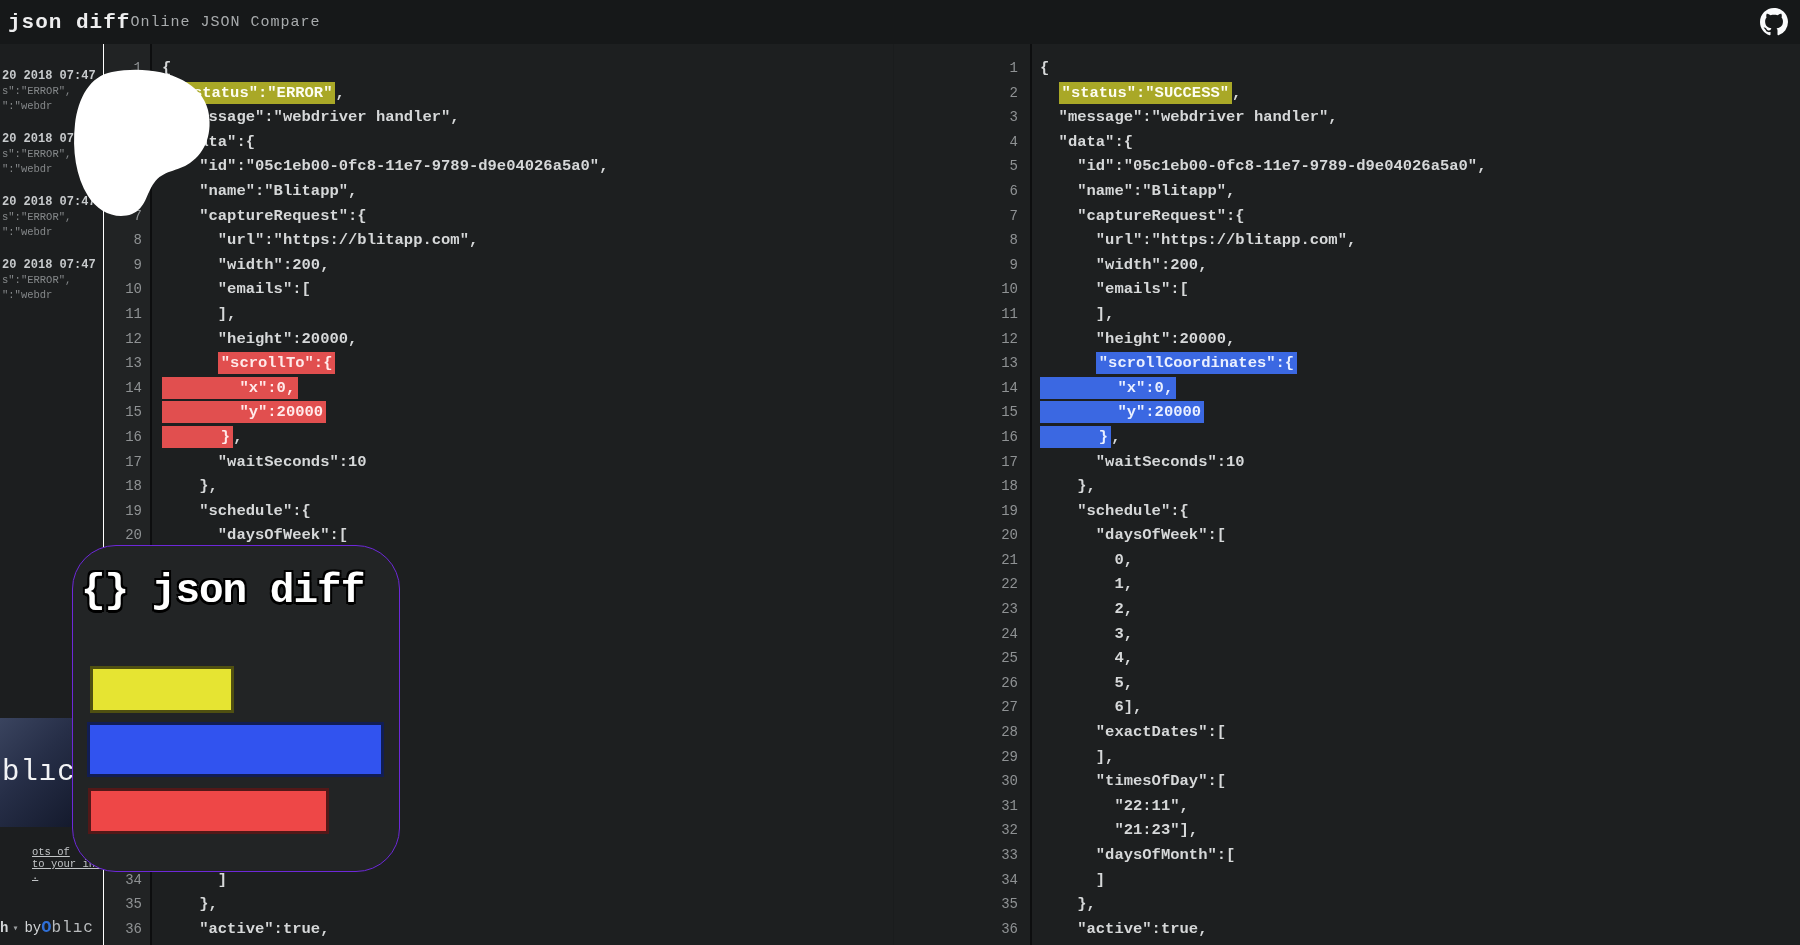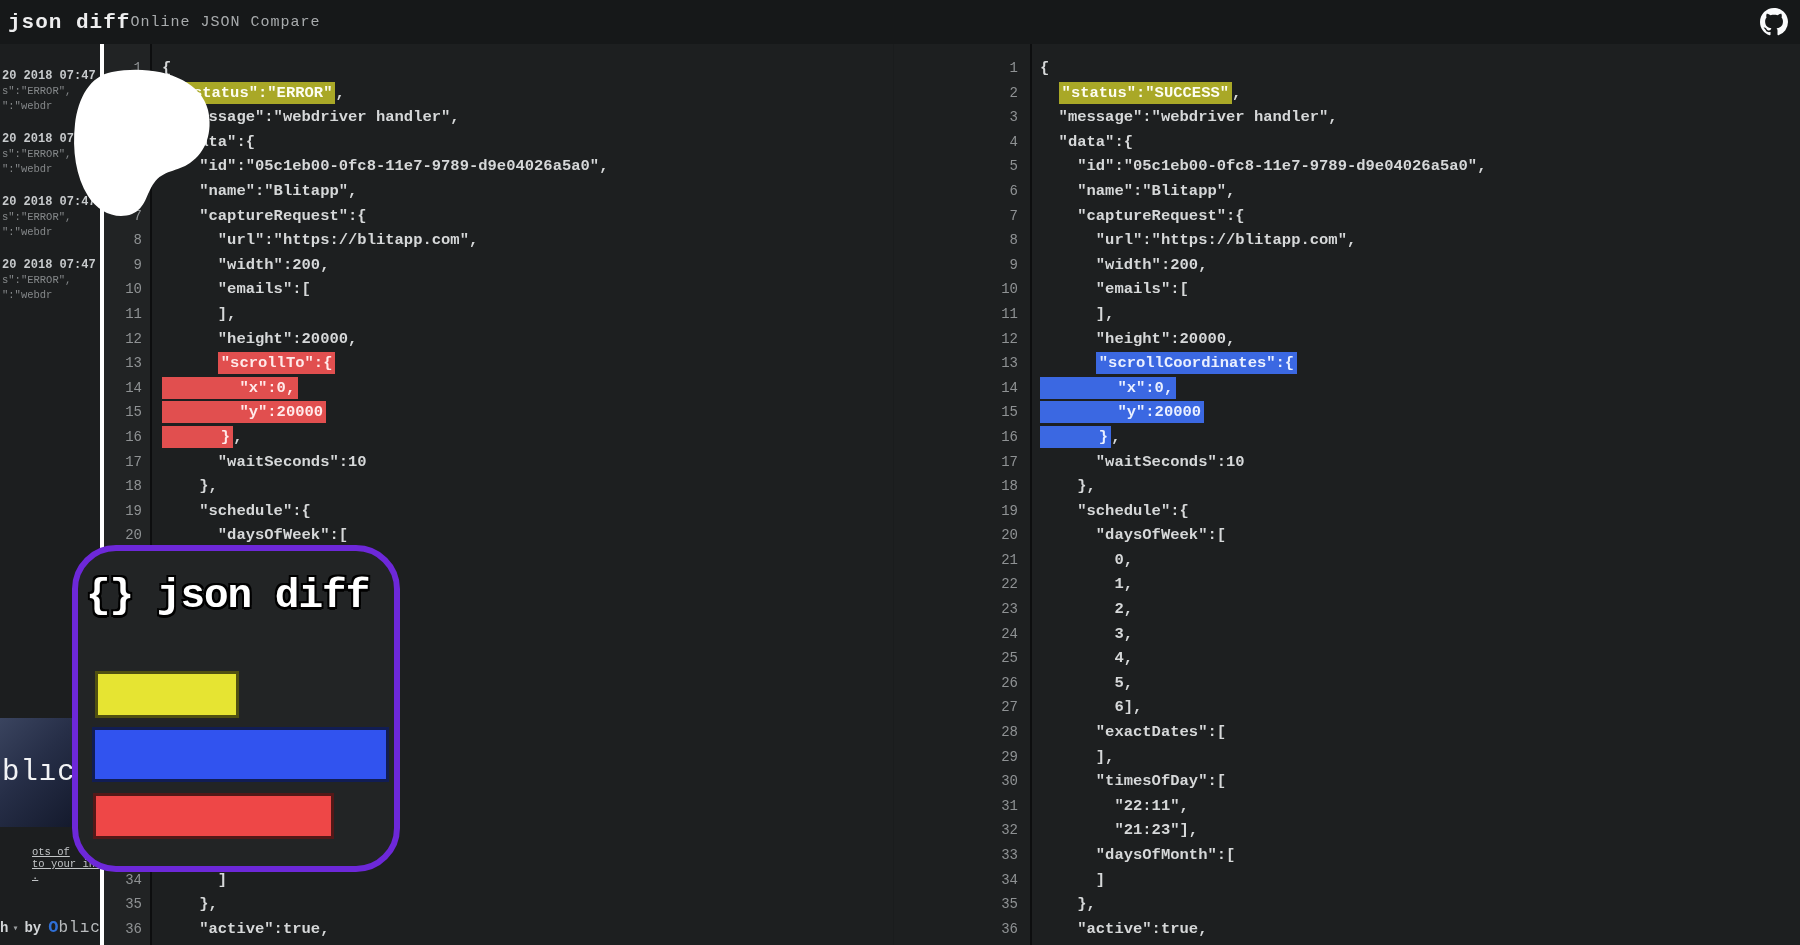--- a/index.html
+++ b/index.html
@@ -16,21 +16,21 @@
     background:#161819; display:flex; align-items:center; z-index:5;
   }
   .app-title { color:#ededee; font-weight:bold; font-size:21px; margin-left:8px; letter-spacing:1px; }
   .app-subtitle { color:#a8abad; font-size:15px; letter-spacing:1px; }
   .github-link { position:absolute; right:12px; top:8px; width:28px; height:28px; cursor:pointer; }
   .github-link svg { width:28px; height:28px; display:block; }
 
   
   .sidebar {
     position:absolute; left:0; top:44px; width:104px; height:901px;
-    background:#1c1e1f; border-right:4px solid #ffffff; z-index:1;
+    background:#1c1e1f; border-right:1px solid #ffffff; z-index:1;
     padding-top:24px; overflow:hidden;
   }
   .history-entry { margin-bottom:17px; padding-left:2px; cursor:pointer; white-space:nowrap; }
   .history-ts { color:#c7cacc; font-weight:bold; font-size:12px; line-height:16px; }
   .history-prev { color:#85888a; font-size:10.5px; line-height:15px; }
 
   
   .editor-gutter {
     position:absolute; top:44px; height:901px; z-index:1;
     color:#8f9294; font-size:14px; line-height:24.6px; text-align:right;
@@ -46,42 +46,42 @@
   .code-left  { left:154px; width:739px; padding-left:8px; }
   .code-right { left:1034px; width:766px; padding-left:6px; }
   .code-line { height:24.6px; cursor:text; }
   .hl-changed { background:#a9a827; color:#fdfdf2; padding:2px 3px; }
   .hl-removed { background:#e14f4f; color:#ffeaea; padding:2px 3px; }
   .hl-added   { background:#3b68e2; color:#eaf0ff; padding:2px 3px; }
 
   
   .overlay {
     position:absolute; left:72px; top:545px; width:328px; height:327px;
-    background:#222425; border:6px solid #6d28d9; border-radius:44px; z-index:20;
+    background:#222425; border:1px solid #6d28d9; border-radius:44px; z-index:20;
   }
   .overlay-logo {
     position:absolute; left:8px; top:22px; color:#ffffff; font-weight:bold; font-size:41px;
     letter-spacing:-1px; white-space:nowrap;
     text-shadow:2px 2px 0 #000,-2px 2px 0 #000,2px -2px 0 #000,-2px -2px 0 #000,0 3px 0 #000;
   }
   .legend-bar { position:absolute; border:3px solid rgba(0,0,0,0.65); }
 
   
   .ad-box {
     position:absolute; left:0; top:718px; width:72px; height:109px; z-index:2;
     background:linear-gradient(135deg,#3a445f 0%,#262e47 45%,#141a2d 100%);
     display:flex; align-items:center; cursor:pointer;
   }
   .ad-box-text { color:#f2f3f5; font-size:29px; font-weight:normal; letter-spacing:1px; margin-left:2px; }
   .ad-links { position:absolute; left:0; top:846px; z-index:2; font-size:10.5px; line-height:12px;margin-left:32px; }
   .ad-links div { color:#c2c5c7; text-decoration:underline; cursor:pointer; white-space:nowrap; }
   .footer-row { position:absolute; left:0; top:918px; z-index:2; display:flex; align-items:center; font-size:14px; }
   .lang-frag { color:#d2d5d7; font-weight:bold; }
   .lang-caret { color:#9b9ea0; font-size:10px; margin:0 6px 0 4px; }
-  .by-label { color:#d2d5d7; font-weight:bold; margin-right:7px; }
+  .by-label { color:#d2d5d7; font-weight:normal; margin-right:0; }
   .brand-o { color:#2f6fd6; font-weight:bold; font-size:17px; }
   .brand-rest { color:#b9bcbe; font-size:16px; letter-spacing:1px; }
 
   
   .blob { position:absolute; left:0; top:0; z-index:30; pointer-events:none; }
 </style>
 </head>
 <body>
 
 <div class="topbar">

